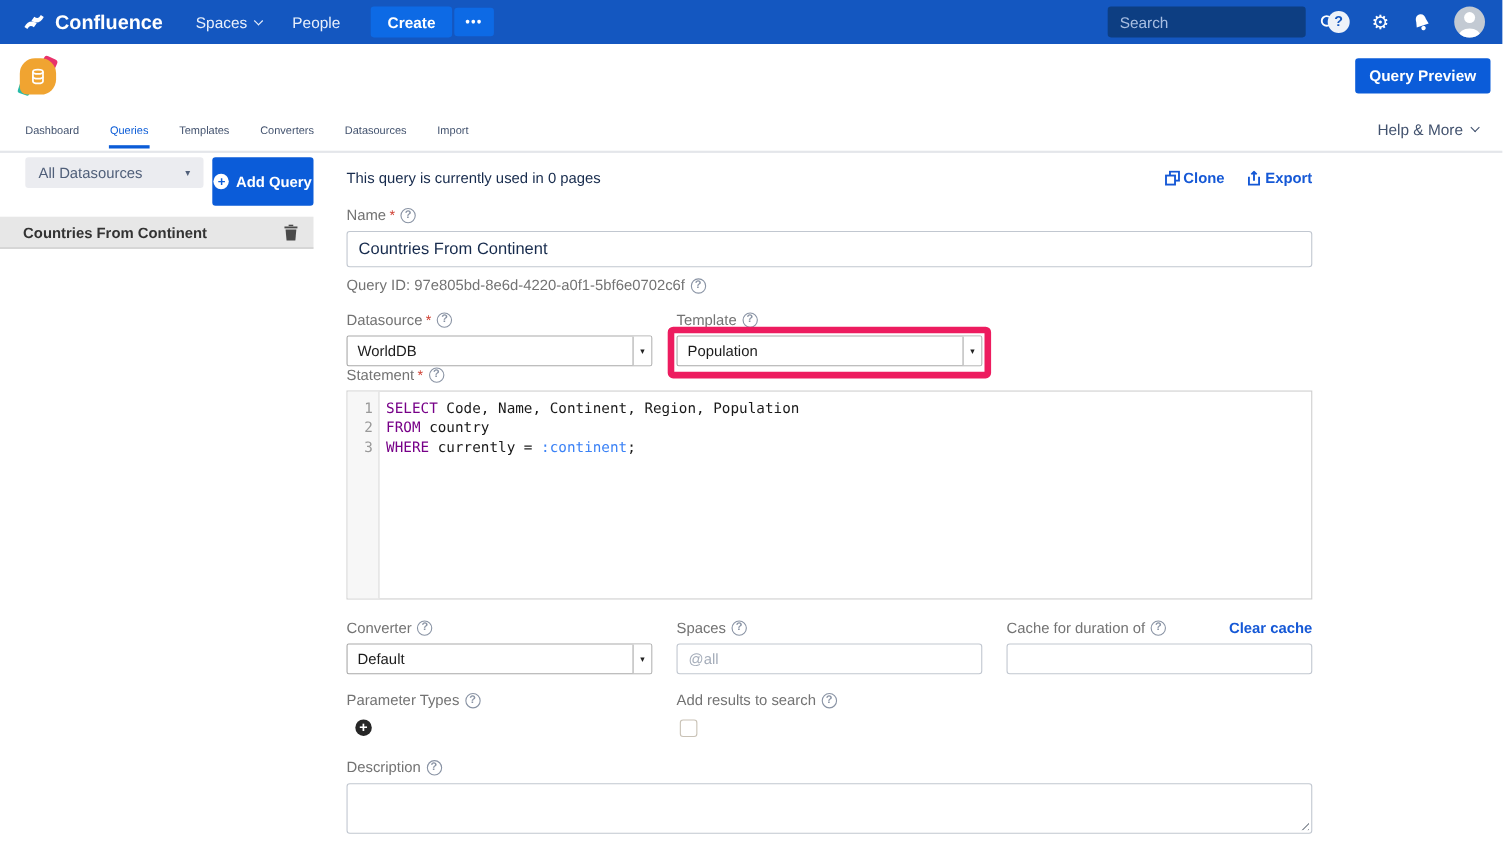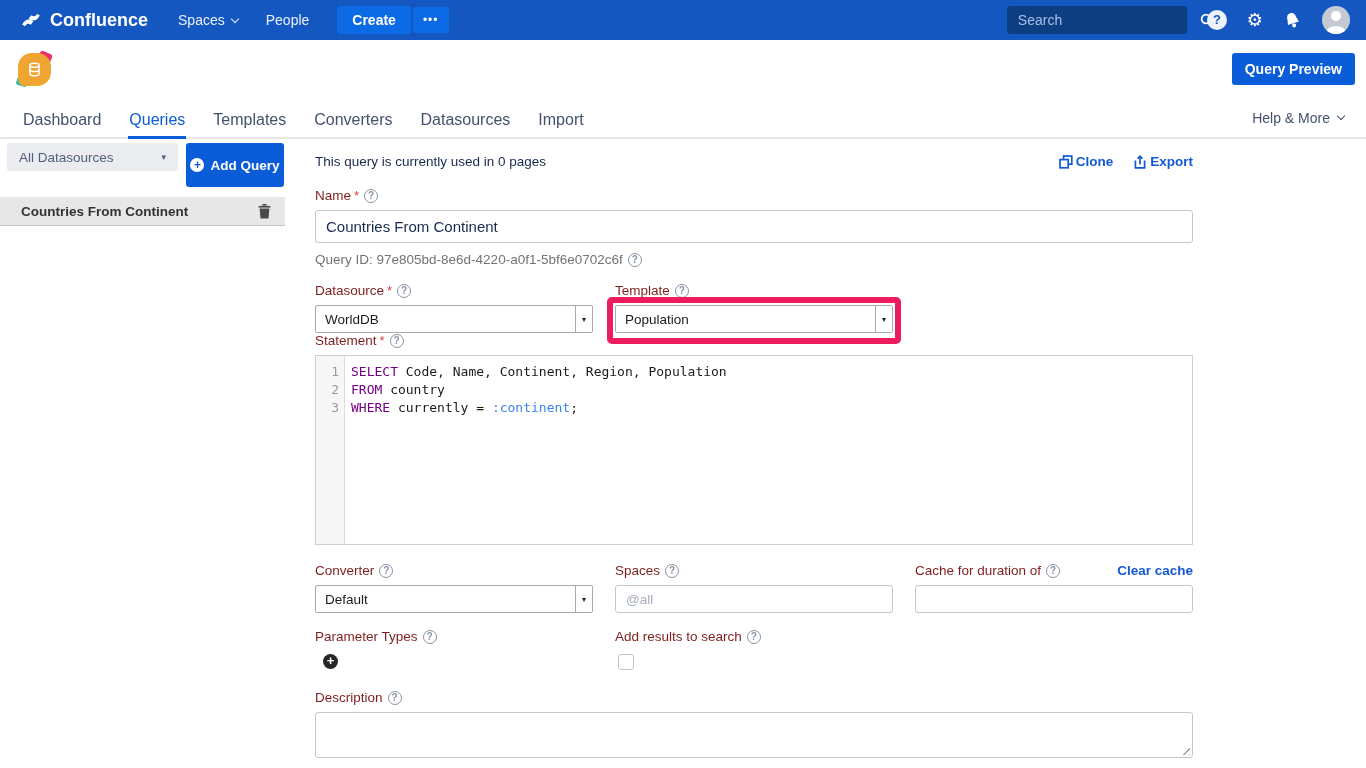--- a/index.html
+++ b/index.html
@@ -30,45 +30,45 @@
   .page-header{height:58px;display:flex;align-items:center;padding:0 11px 0 18px;background:#fff}
   .pq-logo{width:33px;height:33px;position:relative;margin-right:13px;flex:none}
   .pq-pink{position:absolute;top:-1px;right:0;width:13px;height:13px;background:#E8326B;border-radius:3px;transform:rotate(24deg)}
   .pq-teal{position:absolute;bottom:0;left:-1px;width:11px;height:11px;background:#27BBA8;border-radius:2px;transform:rotate(18deg)}
   .pq-body{position:absolute;inset:0;background:#F0A431;border-radius:42% 42% 42% 20%;display:flex;align-items:center;justify-content:center}
   .page-title{font-size:20px;color:#253858}
   .btn-preview{margin-left:auto;background:#0B5CD9;color:#fff;font-weight:700;font-size:14px;padding:8px 13px;border-radius:3px;border:none;cursor:pointer}
 
   
   .tabs{height:41px;border-bottom:2px solid #E4E6EA;display:flex;align-items:center;padding:0 22px;background:#fff}
-  .tab{font-size:16px;color:#42526E;margin-right:26px;padding:12px 1px 8px;cursor:pointer}
+  .tab{font-size:10px;color:#42526E;margin-right:26px;padding:12px 1px 8px;cursor:pointer}
   .tab.active{color:#0B5CD7;border-bottom:3px solid #0B5CD7;margin-bottom:-2px;padding-bottom:7px}
   .help-more{margin-left:auto;color:#42526E;font-size:14px;display:flex;gap:8px;align-items:center;cursor:pointer}
 
   
   .content{display:flex;align-items:flex-start}
   .sidebar{width:285px;flex:none;padding-top:4px}
-  .side-controls{display:flex;padding-left:7px;gap:8px}
+  .side-controls{display:flex;padding-left:23px;gap:8px}
   .ds-filter{width:171px;height:28px;background:#EBECF0;border-radius:3px;color:#505F79;font-size:13.5px;display:flex;align-items:center;padding:0 12px;cursor:pointer}
   .ds-filter .tri{margin-left:auto;font-size:9px;color:#505F79}
   .tri::before{content:"\25BE"}
   .btn-addquery{width:98px;height:44px;background:#0B5CD9;color:#fff;font-weight:700;font-size:13.5px;border-radius:3px;display:flex;align-items:center;justify-content:center;gap:6px;border:none;cursor:pointer}
   .plus-disc{width:14px;height:14px;background:#fff;border-radius:50%;color:#0B5CD9;font-size:12px;font-weight:700;line-height:14px;text-align:center}
   .plus-disc::before{content:"+"}
   .query-item{margin-top:10px;height:29px;background:#E7E7E7;border-bottom:1px solid #C6C6C6;display:flex;align-items:center;padding:0 14px 0 21px;font-weight:700;font-size:13.5px;color:#333;cursor:pointer}
   .query-item .trash{margin-left:auto;display:flex}
 
   .main{width:878px;margin-left:30px;padding-top:15px}
 
   .row-top{display:flex;justify-content:space-between;align-items:center}
   .usage{font-size:13.5px;color:#172B4D}
   .links{display:flex;gap:20px}
   .link{color:#1558D6;font-size:13.5px;font-weight:600;display:flex;align-items:center;gap:3px;cursor:pointer;text-decoration:none}
 
-  .field-label{font-size:13.5px;color:#7f1d1d;display:flex;align-items:flex-end}
+  .field-label{font-size:13.5px;color:#737373;display:flex;align-items:flex-end}
   .req{color:#D04437;font-size:13px;margin-left:3px}
   .req::before{content:"*"}
   .help{width:14px;height:14px;border:1px solid #8993A4;border-radius:50%;color:#8993A4;font-size:10px;line-height:12px;text-align:center;font-weight:700;margin-left:5px;flex:none}
   .help::before{content:"?"}
 
   .mt19{margin-top:19px}.mt16{margin-top:16px}.mt17{}.mt18{margin-top:18px}.mt20{margin-top:20px}
   .text-input{width:100%;height:33px;border:1px solid #C1C7D0;border-radius:3px;padding:0 10px;font-size:15px;color:#172B4D;font-family:inherit;margin-top:7px;outline:none}
   .text-input::placeholder{color:#A5ADBA}
   .text-input.sm{height:28px;font-size:13.5px;margin-top:7px}
   .query-id{margin-top:9px;font-size:13.5px;color:#737373;display:flex;align-items:center}

